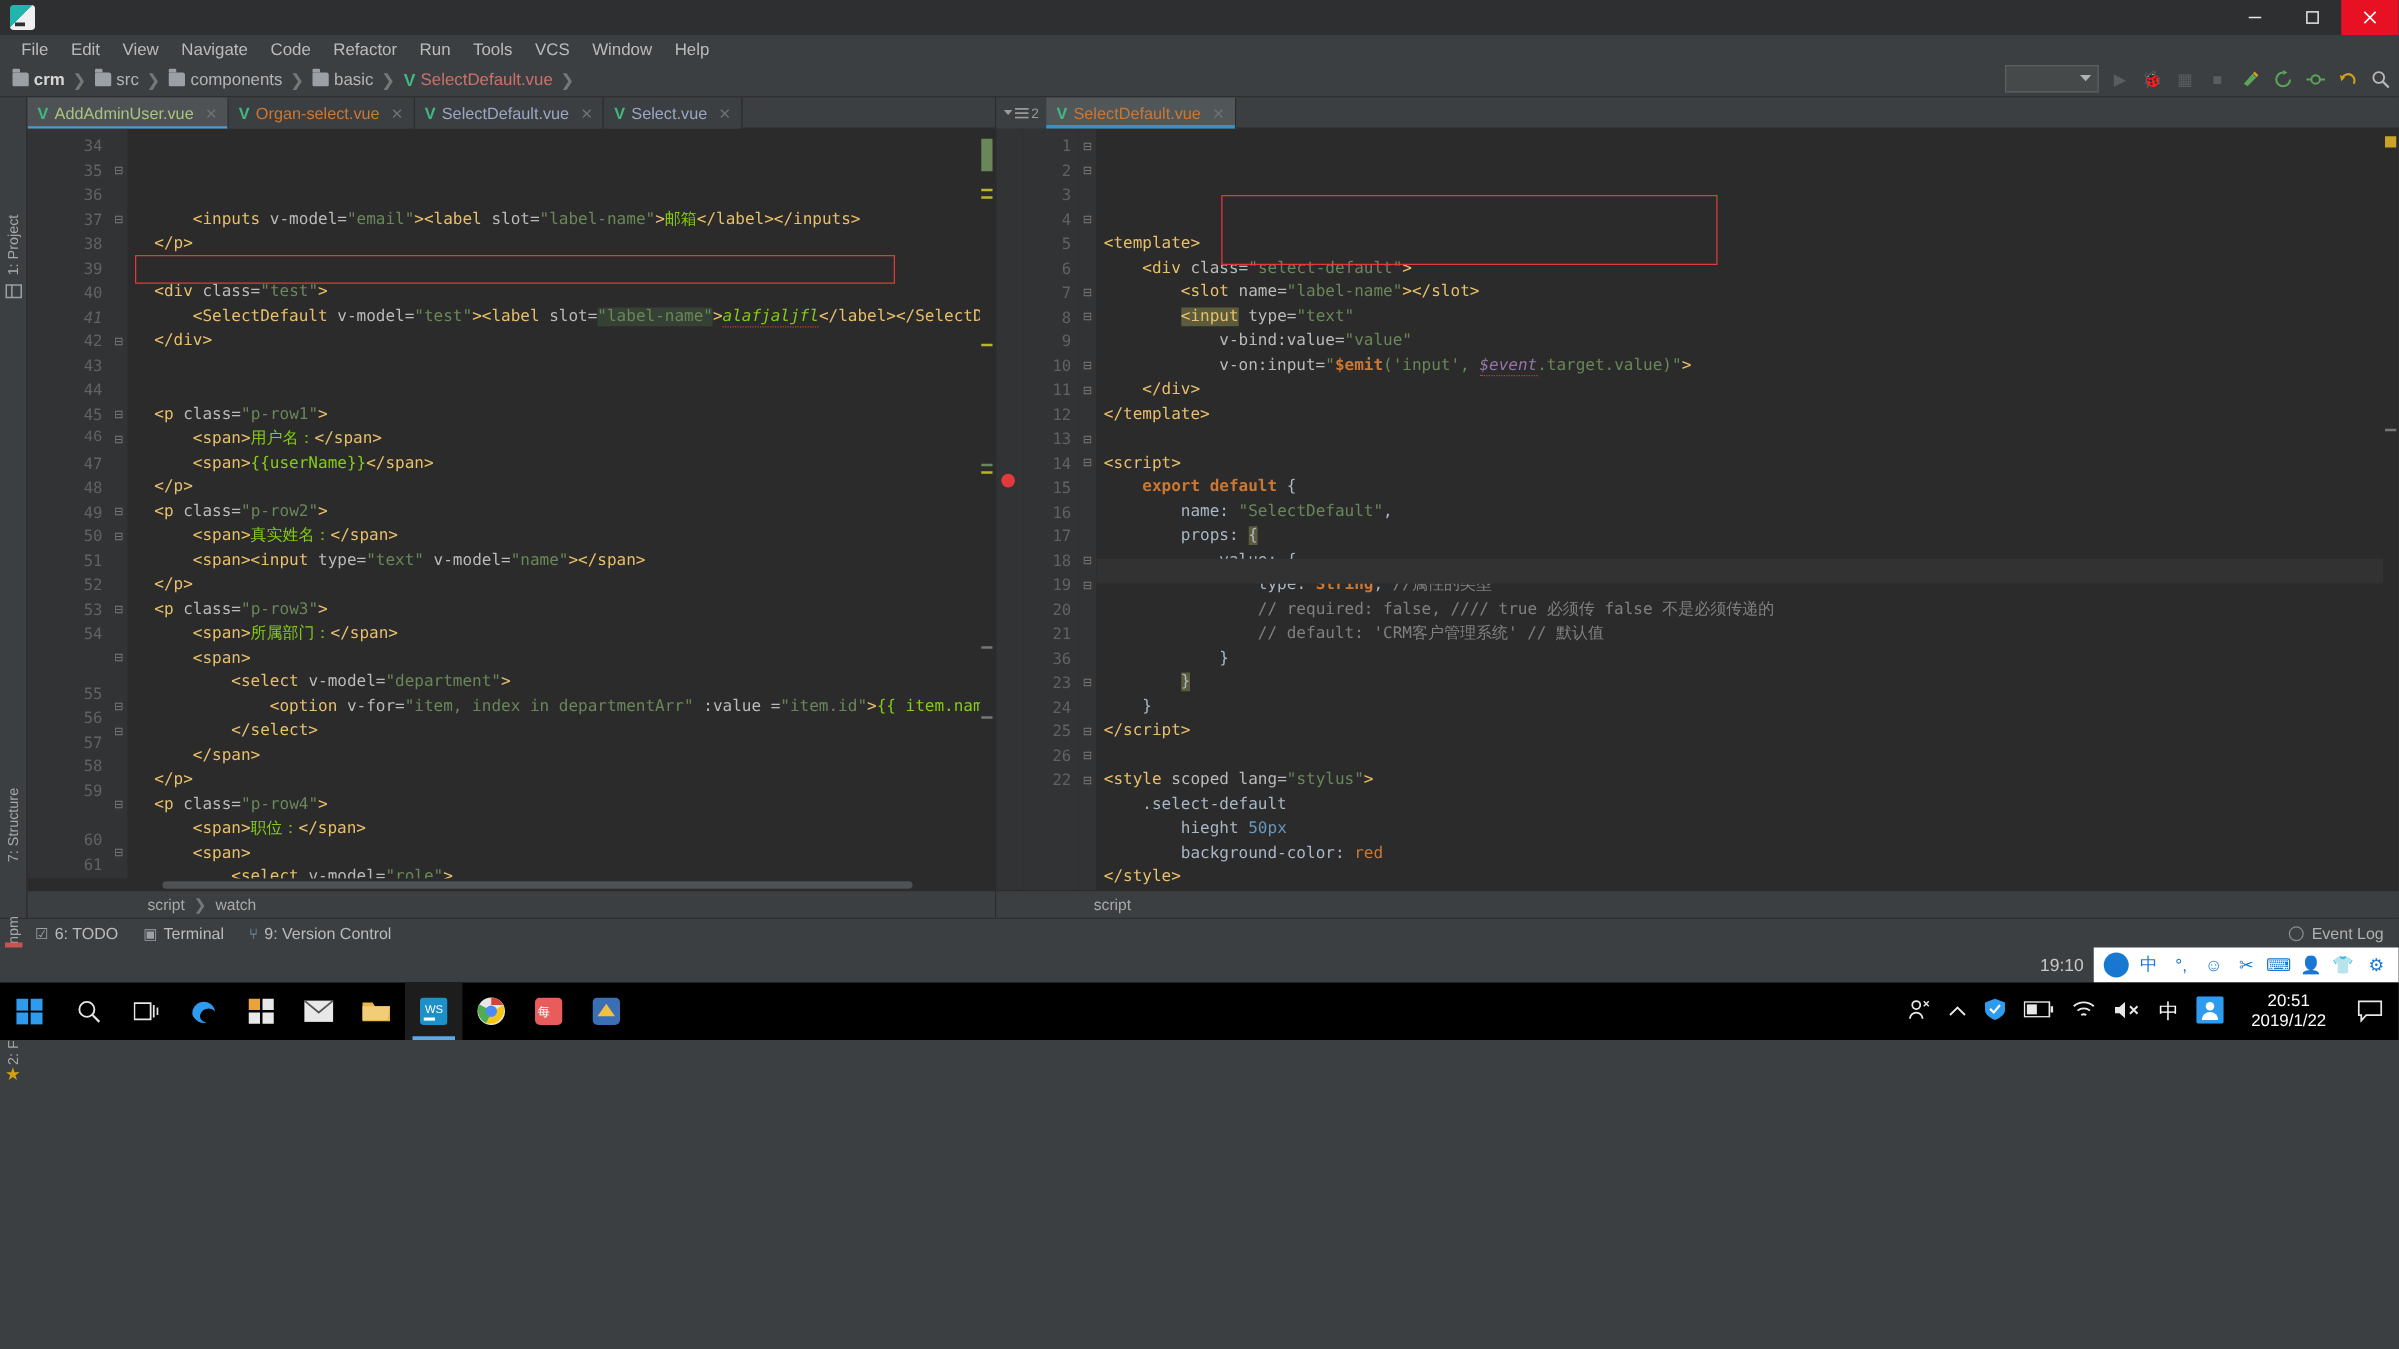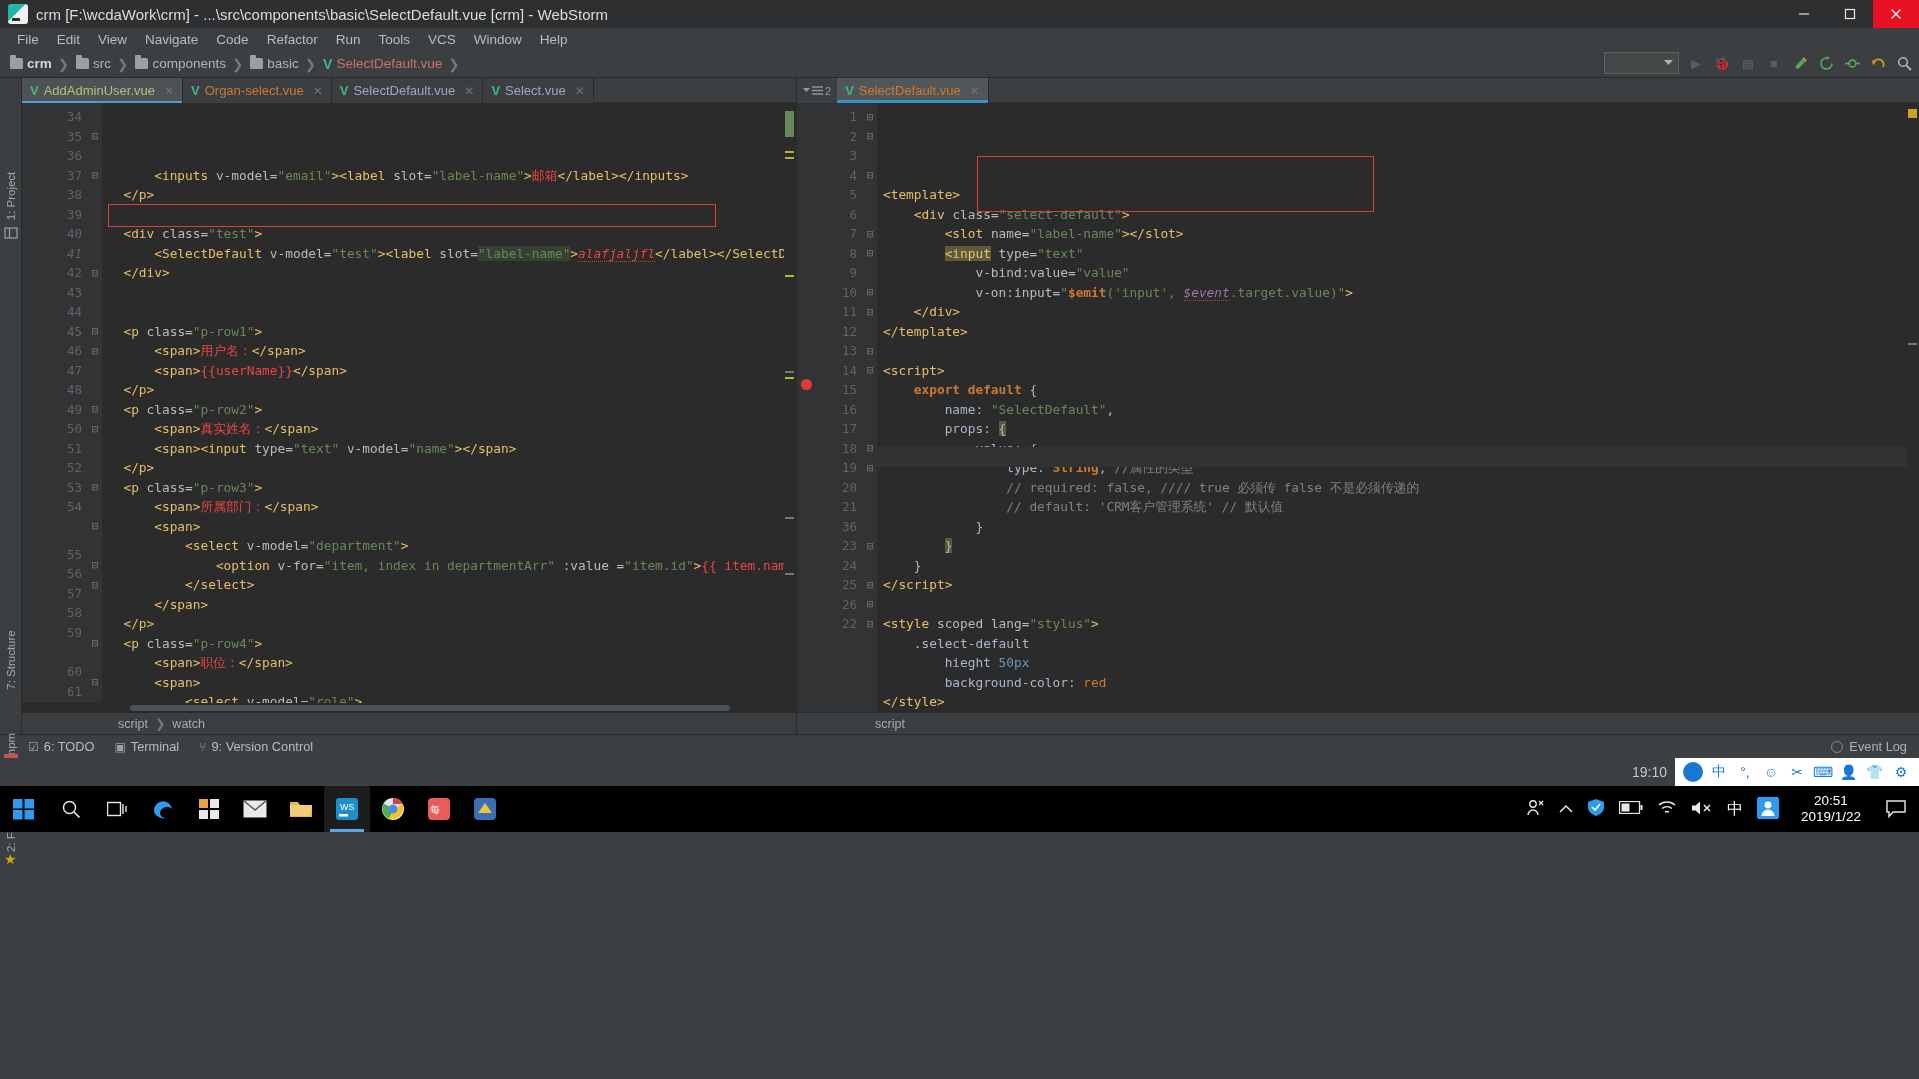--- a/index.html
+++ b/index.html
@@ -92,21 +92,21 @@
     color:#787878; font-size:9px; }
   .code { flex:1; font-family:"DejaVu Sans Mono", monospace; font-size:12.8px;
     line-height:19.5px; padding-top:4px; white-space:pre; overflow:hidden; position:relative;
     color:#a9b7c6; }
   .ln { height:19.5px; padding-left:6px; }
 
   
   .tag   { color:#e8bf6a; }
   .attr  { color:#bababa; }
   .str   { color:#6a8759; }
-  .txt   { color:#ef4444; }
+  .txt   { color:#84cc16; }
   .kw    { color:#cc7832; font-weight:bold; }
   .prop  { color:#9876aa; }
   .cmt   { color:#808080; }
   .num   { color:#6897bb; }
   .red   { color:#cc7832; }
   .white { color:#a9b7c6; }
   .hl-sel { background:#344134; }
   .hl-ident { background:#5c5c3c; }
   .err-underline { border-bottom:1px dotted #bc3f3c;font-style:italic; }
 
@@ -160,21 +160,20 @@
     color:#e8e8e8; font-size:13px; }
   .clock { text-align:center; line-height:16px; font-size:13.5px; color:#fff;
     padding:0 8px; }
   .notif { width:26px; height:46px; display:flex; align-items:center; justify-content:center; }
 </style>
 </head>
 <body>
 
 <div class="titlebar">
   <div class="tb-logo"></div>
-  <div class="tb-title">crm [F:\wcdaWork\crm] - ...\src\components\basic\SelectDefault.vue [crm] - WebStorm</div>
   <div class="tb-btns">
     <div class="tb-btn">
       <svg width="12" height="12" viewBox="0 0 12 12">
           <line x1="1" y1="6" x2="11" y2="6" stroke="#e6e6e6" stroke-width="1.2"></line>
         </svg>
     </div>
     <div class="tb-btn">
       <svg width="12" height="12" viewBox="0 0 12 12">
           <rect x="1.5" y="1.5" width="9" height="9" fill="none" stroke="#e6e6e6" stroke-width="1.2"></rect>
         </svg>
@@ -325,21 +324,21 @@
             <div class="ln" style="padding-left: 0px;">36</div>
             <div class="ln" style="padding-left: 0px;">37</div>
             <div class="ln" style="padding-left: 0px;">38</div>
             <div class="ln" style="padding-left: 0px;">39</div>
             <div class="ln" style="padding-left: 0px;">40</div>
             <div class="ln" style="padding-left: 0px; font-style: italic;">41</div>
             <div class="ln" style="padding-left: 0px;">42</div>
             <div class="ln" style="padding-left: 0px;">43</div>
             <div class="ln" style="padding-left: 0px;">44</div>
             <div class="ln" style="padding-left: 0px;">45</div>
-            <div class="ln" style="padding-left: 0px;">46</div>
+            <div class="ln" style="padding-left: 0px; font-family: Liberation Mono, monospace;">46</div>
             <div class="ln" style="padding-left: 0px;">47</div>
             <div class="ln" style="padding-left: 0px; text-align: right;">48</div>
             <div class="ln" style="padding-left: 0px;">49</div>
             <div class="ln" style="padding-left: 0px;">50</div>
             <div class="ln" style="padding-left: 0px;">51</div>
             <div class="ln" style="padding-left: 0px;">52</div>
             <div class="ln" style="padding-left: 0px;">53</div>
             <div class="ln" style="padding-left: 0px;">54</div>
             <div class="ln" style="padding-left: 0px; margin-top: 28px;">55</div>
             <div class="ln" style="padding-left: 0px;">56</div>

